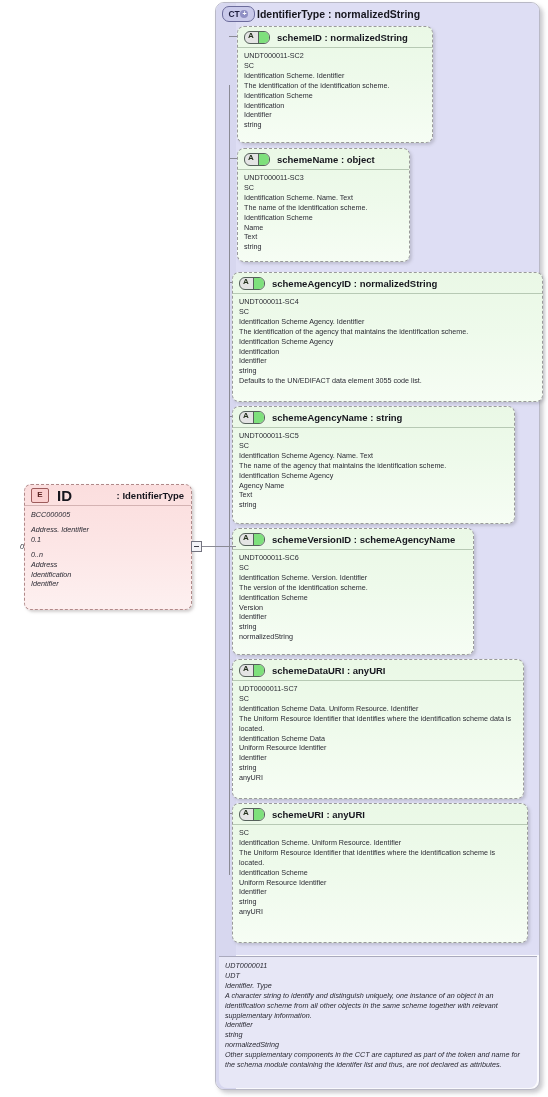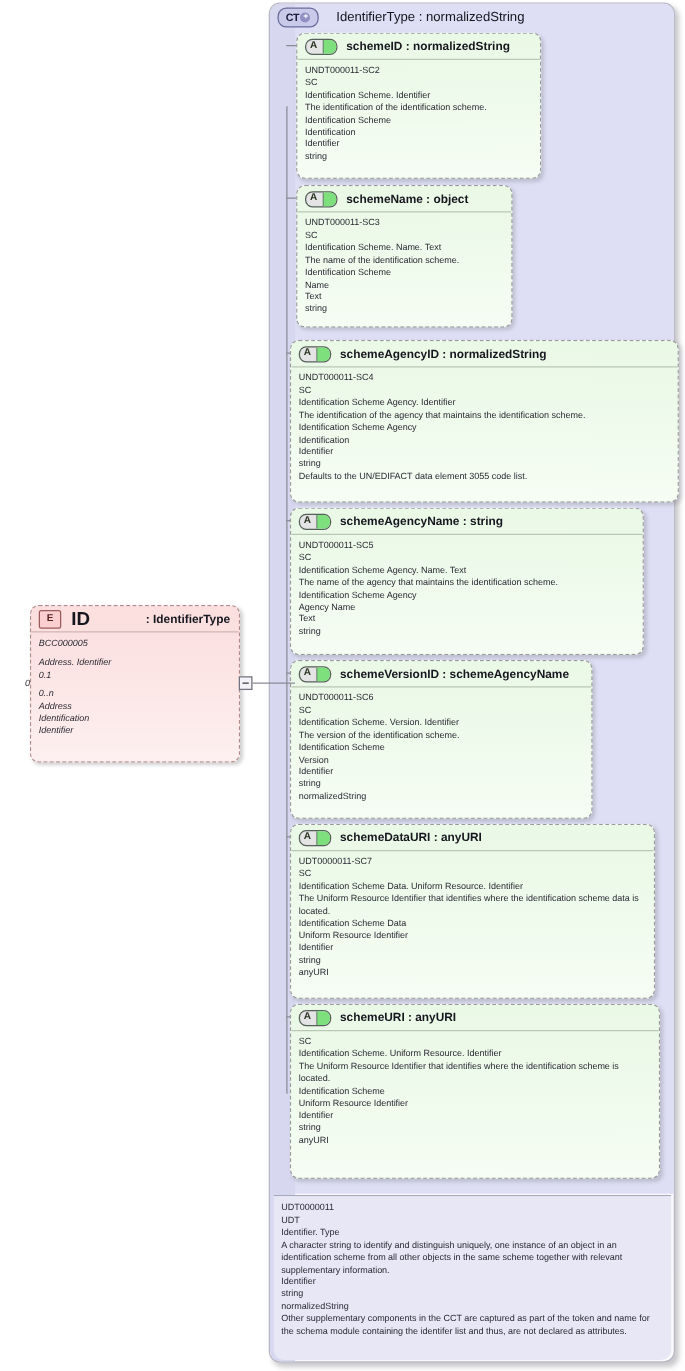--- a/index.html
+++ b/index.html
@@ -31,38 +31,38 @@
   }
   .lav-fill{
     position:absolute;left:216px;top:3px;width:323px;height:952px;
     background:#dedef4;
     border-radius:8px 8px 0 0;
   }
 
   
   .ct-header{
     position:absolute;left:222px;top:5px;height:18px;
-    display:flex;align-items:center;gap:14px;
+    display:flex;align-items:center;gap:2px;
   }
   .ct-badge{
     display:inline-flex;align-items:center;justify-content:center;
     width:31px;height:14px;
     border:1px solid #6b6b9b;border-radius:7px;
     background:#c9c9ea;
     font-size:8.5px;font-weight:bold;color:#1a1a3a;
     letter-spacing:-.2px;
     font-family:"Liberation Sans", sans-serif;
   }
   .ct-badge .plus{
     display:inline-block;width:8px;height:8px;margin-left:1px;
     border-radius:50%;background:#8f8fc4;color:#fff;
     font-size:7px;line-height:8px;text-align:center;
   }
   .ct-title{
-    font-size:10.5px;font-weight:normal;color:#16161e;white-space:nowrap;
+    font-size:10.5px;font-weight:bold;color:#16161e;white-space:nowrap;
   }
 
   
   .attr{
     position:absolute;
     border:1px dashed #9a9a9a;
     border-radius:7px;
     background:linear-gradient(180deg,#eaf8e6 0%,#eefaeb 45%,#f6fdf4 100%);
     box-shadow:2px 2px 3px rgba(120,120,130,.30);
     box-sizing:border-box;
@@ -159,21 +159,21 @@
   }
 
   
   .ct-doc{
     position:absolute;left:219px;top:956px;width:318px;height:132px;
     background:#e7e7f6;
     border-top:1px solid #a9a9bd;
     border-radius:0 0 8px 8px;
     padding:4px 8px 0 6px;
     box-sizing:border-box;
-    font-size:7.2px;line-height:9.9px;color:#2a2a33;
+    font-size:7.2px;line-height:9.9px;font-style:italic;color:#2a2a33;
     font-family:"Liberation Sans", sans-serif;
   }
 </style>
 </head>
 <body>
 
 <div class="canvas">
 
   <div class="ct-container"></div>
   <div class="lav-fill"></div>

